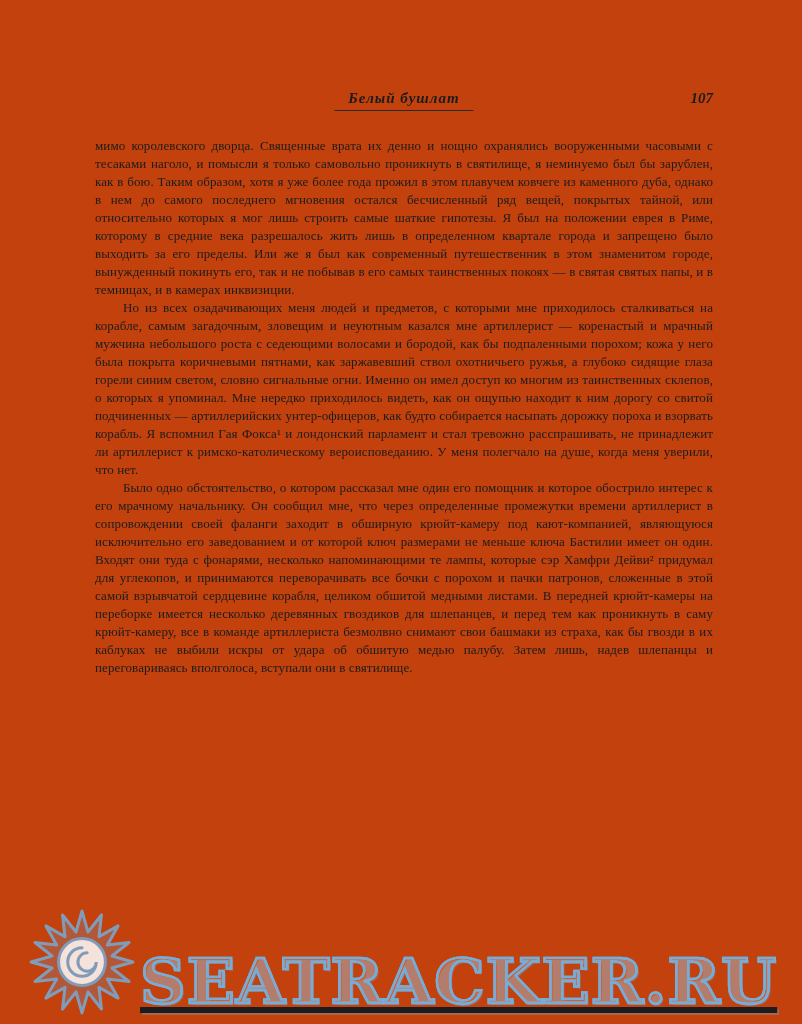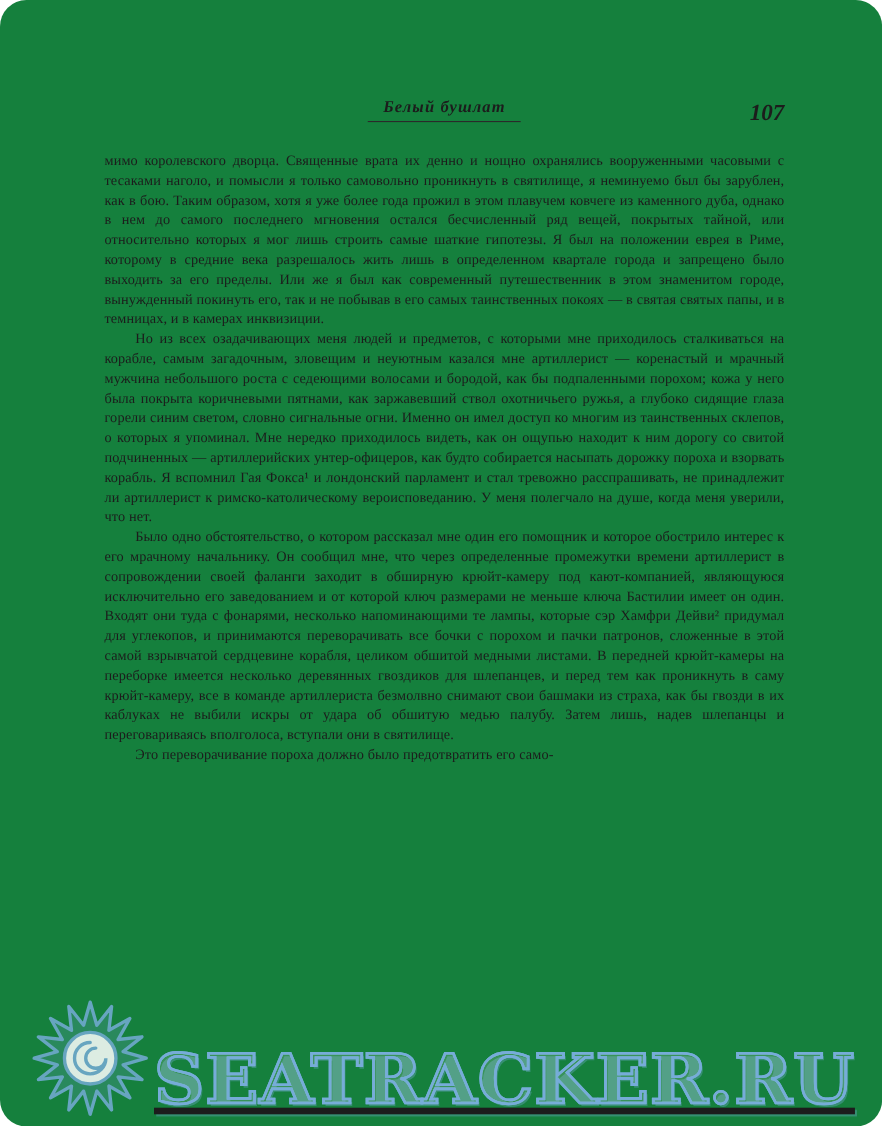--- a/index.html
+++ b/index.html
@@ -4,25 +4,24 @@
 <style>
   html, body {
     margin: 0;
     padding: 0;
     background: #ffffff;
   }
   .page {
     position: relative;
     width: 802px;
     height: 1024px;
-    background: #15803d;
+    background: #c2410c;
     overflow: hidden;
     font-family: "Liberation Serif", serif;
     color: #1c1c1c;
-    border-radius: 24px;
   }
   
   .running-head {
     position: absolute;
     top: 90px;
     left: 95px;
     width: 618px;
     height: 24px;
   }
   .head-title {
@@ -34,21 +33,21 @@
     font-weight: bold;
     letter-spacing: 1px;
     border-bottom: 1.5px solid #2a2a2a;
     padding: 0 14px 3px 14px;
     white-space: nowrap;
   }
   .page-number {
     position: absolute;
     right: 0;
     top: 0;
-    font-size: 21px;
+    font-size: 15px;
     font-style: italic;
     font-weight: bold;
   }
   
   .body-text {
     position: absolute;
     top: 137px;
     left: 95px;
     width: 618px;
     font-size: 13px;
@@ -105,21 +104,20 @@
 
   <header class="running-head">
     <span class="head-title">Белый бушлат</span>
     <span class="page-number">107</span>
   </header>
 
   <main class="body-text">
     <p class="no-indent">мимо королевского дворца. Священные врата их денно и нощно охранялись вооруженными часовыми с тесаками наголо, и помысли я только самовольно проникнуть в святилище, я неминуемо был бы зарублен, как в бою. Таким образом, хотя я уже более года прожил в этом плавучем ковчеге из каменного дуба, однако в нем до самого последнего мгновения остался бесчисленный ряд вещей, покрытых тайной, или относительно которых я мог лишь строить самые шаткие гипотезы. Я был на положении еврея в Риме, которому в средние века разрешалось жить лишь в определенном квартале города и запрещено было выходить за его пределы. Или же я был как современный путешественник в этом знаменитом городе, вынужденный покинуть его, так и не побывав в его самых таинственных покоях — в святая святых папы, и в темницах, и в камерах инквизиции.</p>
     <p>Но из всех озадачивающих меня людей и предметов, с которыми мне приходилось сталкиваться на корабле, самым загадочным, зловещим и неуютным казался мне артиллерист — коренастый и мрачный мужчина небольшого роста с седеющими волосами и бородой, как бы подпаленными порохом; кожа у него была покрыта коричневыми пятнами, как заржавевший ствол охотничьего ружья, а глубоко сидящие глаза горели синим светом, словно сигнальные огни. Именно он имел доступ ко многим из таинственных склепов, о которых я упоминал. Мне нередко приходилось видеть, как он ощупью находит к ним дорогу со свитой подчиненных — артиллерийских унтер-офицеров, как будто собирается насыпать дорожку пороха и взорвать корабль. Я вспомнил Гая Фокса¹ и лондонский парламент и стал тревожно расспрашивать, не принадлежит ли артиллерист к римско-католическому вероисповеданию. У меня полегчало на душе, когда меня уверили, что нет.</p>
     <p>Было одно обстоятельство, о котором рассказал мне один его помощник и которое обострило интерес к его мрачному начальнику. Он сообщил мне, что через определенные промежутки времени артиллерист в сопровождении своей фаланги заходит в обширную крюйт-камеру под кают-компанией, являющуюся исключительно его заведованием и от которой ключ размерами не меньше ключа Бастилии имеет он один. Входят они туда с фонарями, несколько напоминающими те лампы, которые сэр Хамфри Дейви² придумал для углекопов, и принимаются переворачивать все бочки с порохом и пачки патронов, сложенные в этой самой взрывчатой сердцевине корабля, целиком обшитой медными листами. В передней крюйт-камеры на переборке имеется несколько деревянных гвоздиков для шлепанцев, и перед тем как проникнуть в саму крюйт-камеру, все в команде артиллериста безмолвно снимают свои башмаки из страха, как бы гвозди в их каблуках не выбили искры от удара об обшитую медью палубу. Затем лишь, надев шлепанцы и переговариваясь вполголоса, вступали они в святилище.</p>
-    <p>Это переворачивание пороха должно было предотвратить его само-</p>
   </main>
 
   <div class="watermark">
     <svg class="wm-logo" viewBox="0 0 110 110" xmlns="http://www.w3.org/2000/svg">
       <polygon points="105,55 84.4,60.9 101.2,74.1 79.9,71.7 90.4,90.4 71.7,79.9 74.1,101.2 60.9,84.4 55,105 49.1,84.4 35.9,101.2 38.3,79.9 19.6,90.4 30.1,71.7 8.8,74.1 25.6,60.9 5,55 25.6,49.1 8.8,35.9 30.1,38.3 19.6,19.6 38.3,30.1 35.9,8.8 49.1,25.6 55,5 60.9,25.6 74.1,8.8 71.7,30.1 90.4,19.6 79.9,38.3 101.2,35.9 84.4,49.1" fill="rgba(118,172,216,0.25)" stroke="#76acd8" stroke-width="3" stroke-linejoin="round"></polygon>
       <circle cx="55" cy="55" r="23" fill="#ffffff" stroke="#76acd8" stroke-width="3"></circle>
       <path d="M 55,41 a 14,14 0 1 0 14,14 a 9,9 0 1 1 -9,-9" fill="none" stroke="#76acd8" stroke-width="3" stroke-linecap="round"></path>
     </svg>
     <span class="wm-text">SEATRACKER.RU</span>
   </div>

